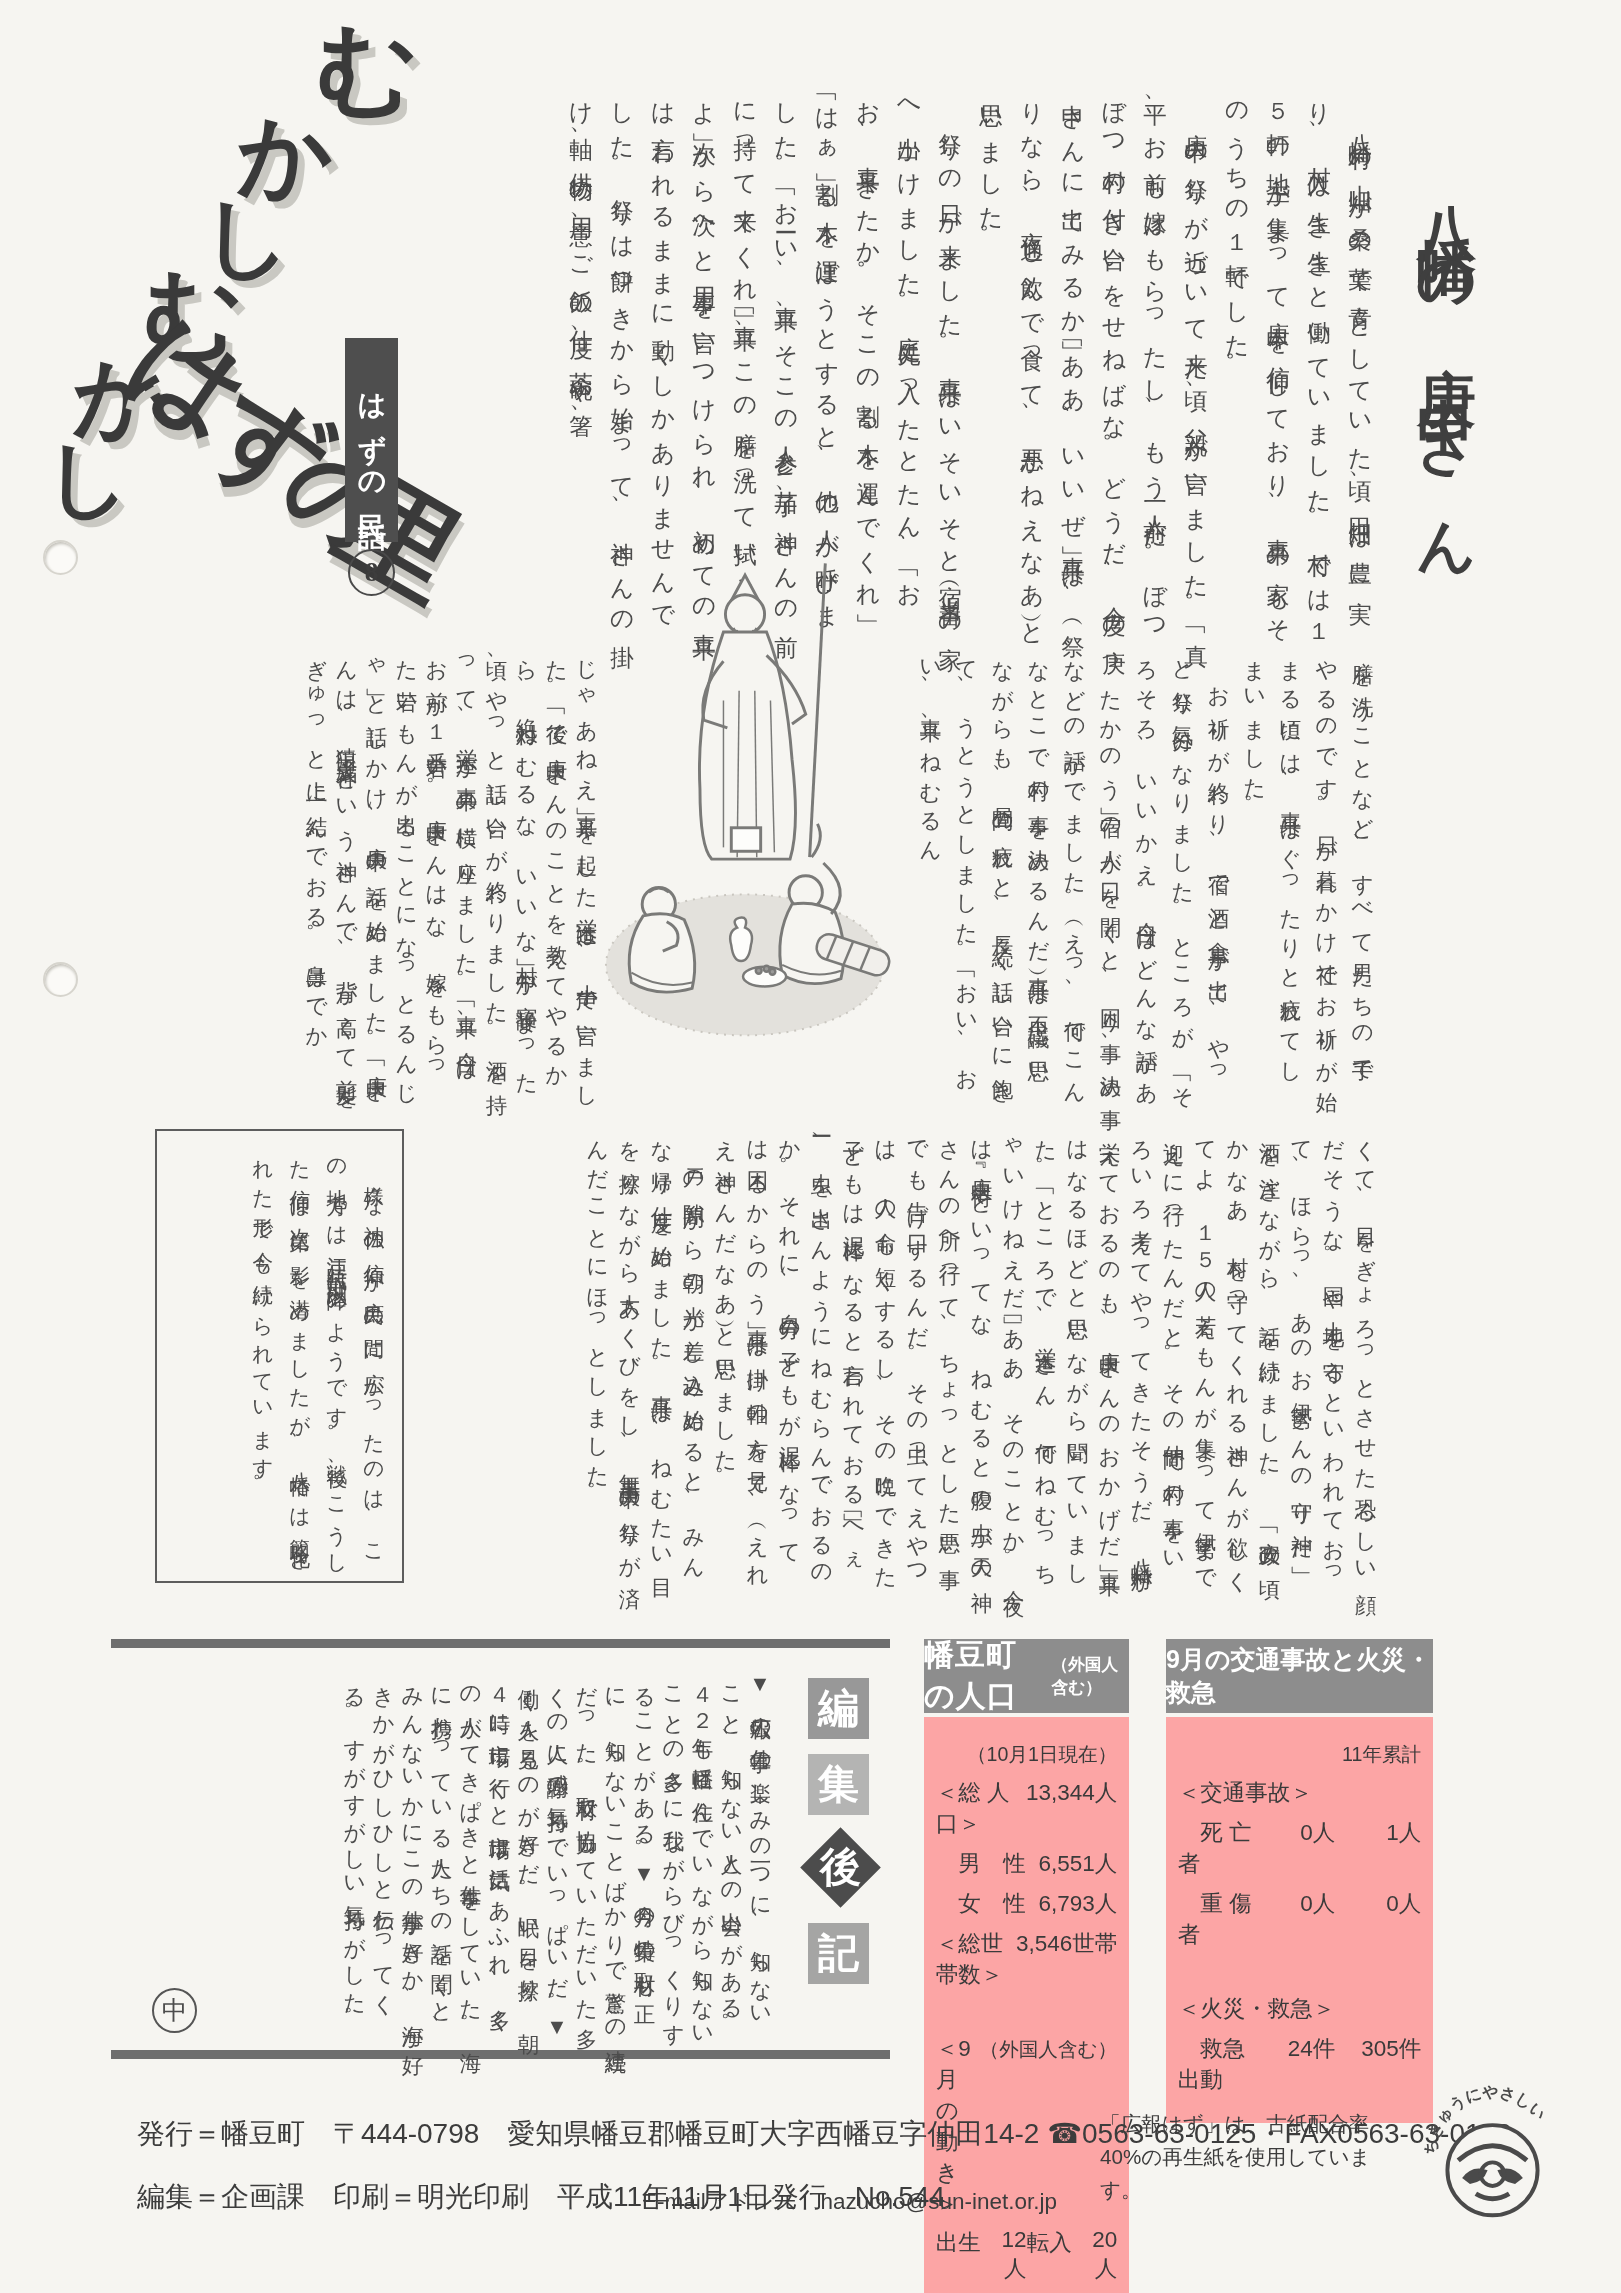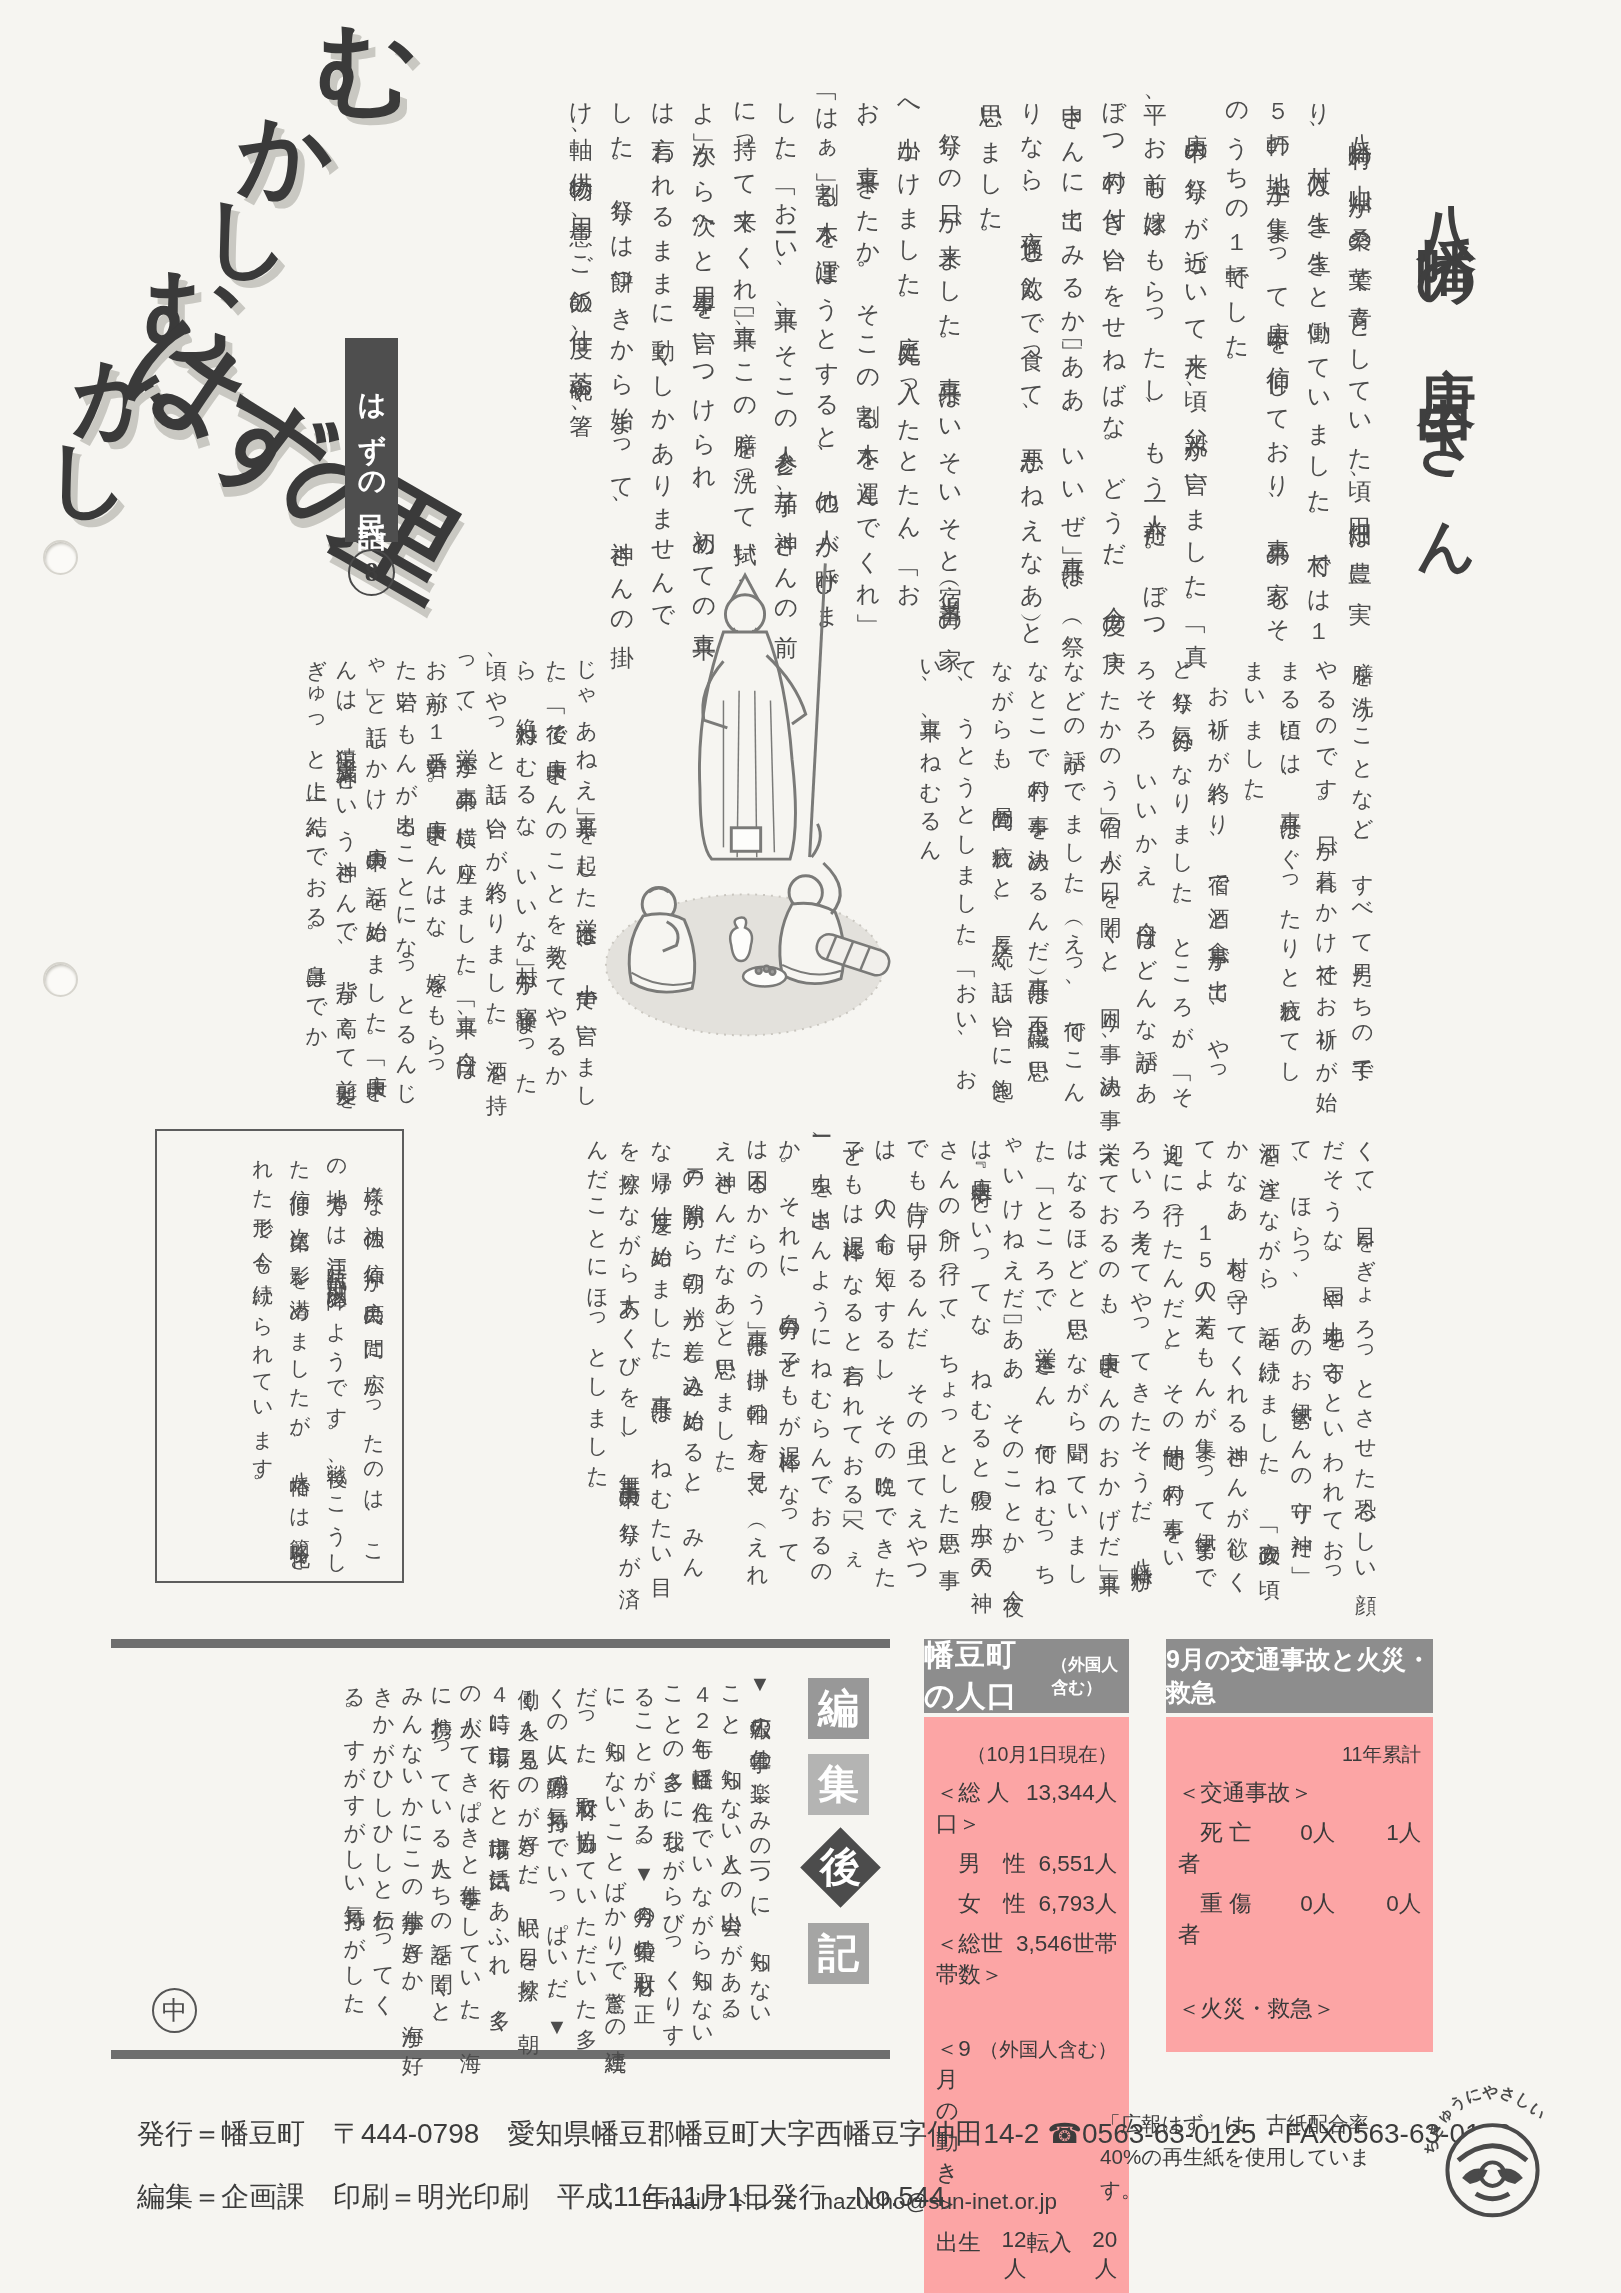--- a/index.html
+++ b/index.html
@@ -246,20 +246,25 @@
         </div>
       <div class="srow">
           <span class="lab">　重 傷 者</span>
           <span class="v1">0人</span>
           <span class="v2">0人</span>
         </div>
       <div class="gap"></div>
       <div class="srow">
           <span class="lab">＜火災・救急＞</span>
         </div>
+      <div class="srow">
+          <span class="lab">　救急出動</span>
+          <span class="v1">24件</span>
+          <span class="v2">305件</span>
+        </div>
     </div>
   </div>
 
   <div class="abs sans" id="footer-line1">
     <span>発行＝幡豆町　〒444-0798　愛知県幡豆郡幡豆町大字西幡豆字仲田14-2</span>
     <span>☎0563-63-0125・FAX0563-63-0132</span>
   </div>
   <div class="abs sans" id="footer-line2">編集＝企画課　印刷＝明光印刷　平成11年11月1日発行　No.544</div>
   <div class="abs sans" id="footer-net">
     <div><span>E-mailアドレス</span>　<span>hazucho@sun-inet.or.jp</span></div>

